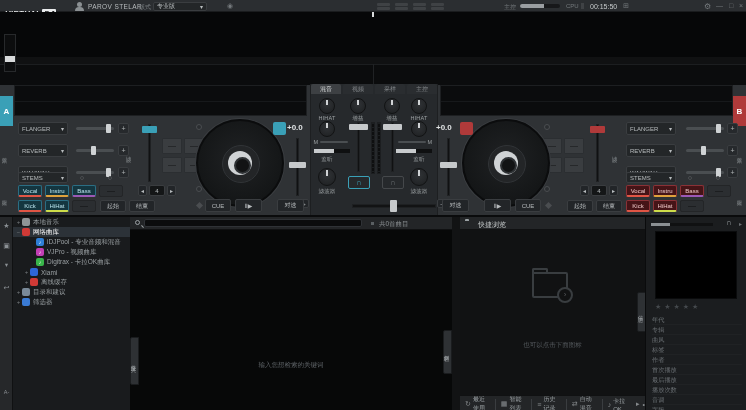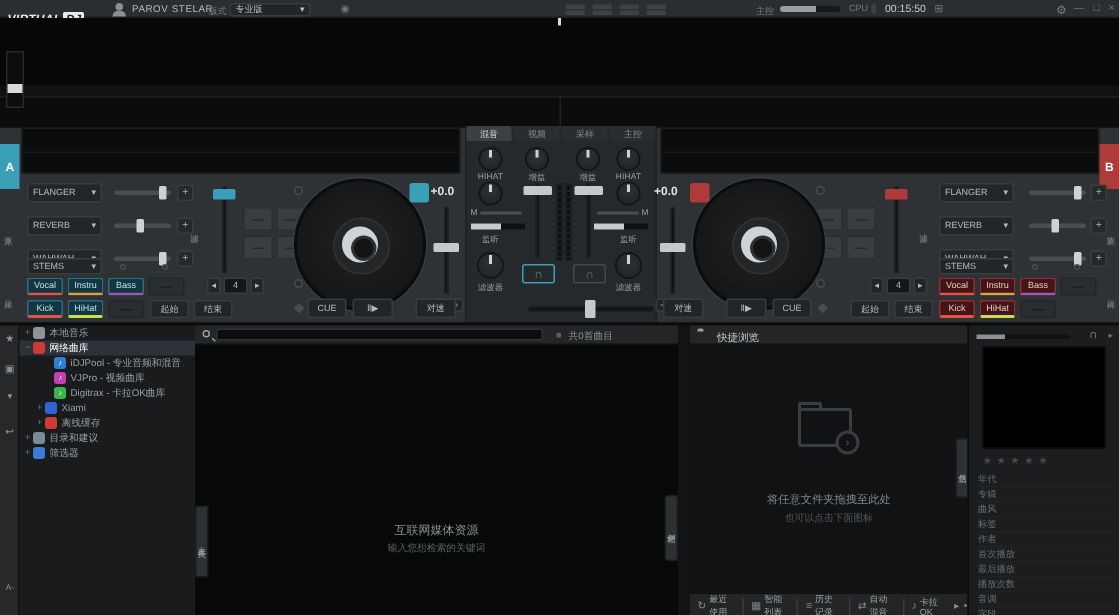--- a/index.html
+++ b/index.html
@@ -417,39 +417,37 @@
         </div>
     </div>
 
     <div class="a panelhead" style="left:130px;top:0;width:322px;height:13px;">
       <span class="a mglass" style="left:5px;top:3px;"></span>
       <input class="a searchinput" style="left: 14px; top: 2px; width: 218px; height: 8px;">
       <span class="a" style="left:241px;top:5px;width:3px;height:3px;background:#5a5f62;"></span>
       <span class="a" style="left:249px;top:3px;font-size:6.5px;color:#8b9093;">共0首曲目</span>
     </div>
     <div class="a blackbody" style="left:130px;top:13px;width:322px;height:182px;">
-      <div class="a ctr" style="left:0;top:118px;width:322px;font-size:8px;color:#8b9093;">互联网媒体资源</div>
       <div class="a ctr" style="left:0;top:131px;width:322px;font-size:6.5px;color:#5f6468;">输入您想检索的关键词</div>
     </div>
     <div class="a vtab" style="left:130px;top:120px;width:9px;height:48px;">
         <span class="vl" style="color:#a0a5a8;">文件夹</span>
       </div>
     <div class="a vtab" style="left:443px;top:113px;width:9px;height:44px;">
         <span class="vl" style="color:#a0a5a8;">侧栏</span>
       </div>
 
     <div class="a panelhead" style="left:460px;top:0;width:185px;height:13px;">
       <span class="a folderico" style="left:5px;top:4px;"></span>
       <span class="a" style="left:18px;top:3px;font-size:7px;color:#c8cccd;">快捷浏览</span>
     </div>
     <div class="a" style="left:460px;top:13px;width:185px;height:165px;background:#111213;">
       <div class="a bigfolder" style="left:72px;top:42px;">
           <span class="fplus">›</span>
         </div>
-      <div class="a ctr" style="left:0;top:98px;width:185px;font-size:7.5px;color:#83888c;">将任意文件夹拖拽至此处</div>
       <div class="a ctr" style="left:0;top:111px;width:185px;font-size:6.5px;color:#54595d;">也可以点击下面图标</div>
     </div>
     <div class="a vtab" style="left:637px;top:75px;width:9px;height:40px;">
         <span class="vl" style="color:#a0a5a8;">信息</span>
       </div>
 
     <div class="a qtool" style="left:460px;top:178px;width:185px;height:17px;">
       <span class="qitem">
           <span class="qicon">↻</span>
           <span>最近使用</span>

